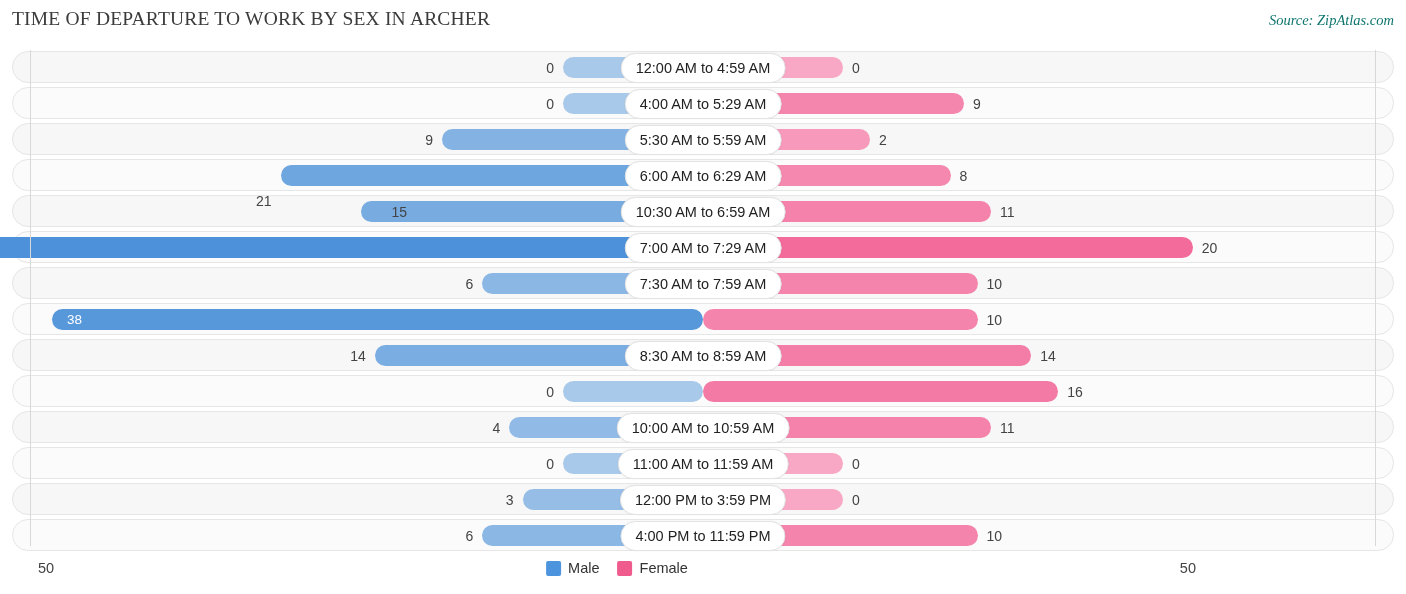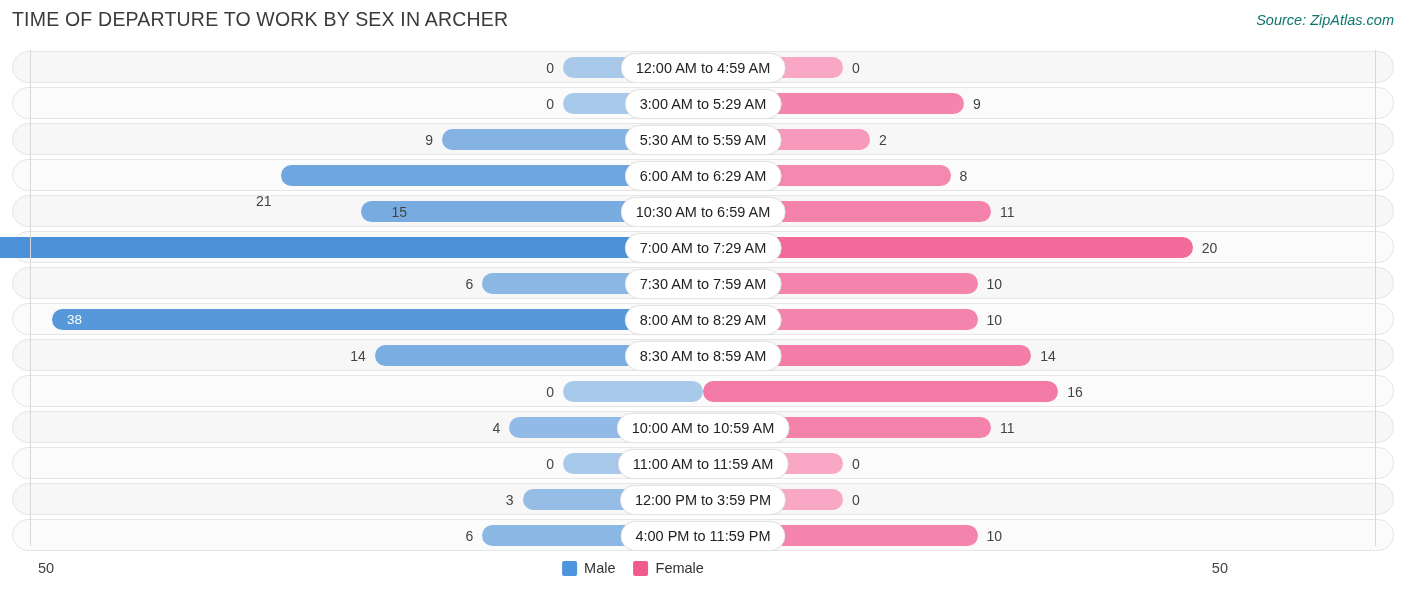--- a/index.html
+++ b/index.html
@@ -13,20 +13,21 @@
     font-family: "Liberation Sans", sans-serif;
     color: #333333;
     overflow: hidden;
     position: relative;
   }
 
   
   .header {
     position: relative;
     height: 42px;
+    font-family: Liberation Serif, serif;
   }
   .chart-title {
     position: absolute;
     left: 12px;
     top: 8px;
     font-size: 19.5px;
     letter-spacing: 0.2px;
     color: #3b3b3b;
     font-weight: 400;
     white-space: nowrap;
@@ -138,21 +139,20 @@
     box-shadow: 0 0 2px rgba(0,0,0,0.06);
   }
 
   
   .footer {
     position: absolute;
     left: 0;
     top: 552px;
     width: 1234px;
     height: 42px;
-    padding-left: 32px;
   }
   .tick {
     position: absolute;
     top: 8px;
     font-size: 14.5px;
     color: #444444;
   }
   .tick-left  { left: 38px; }
   .tick-right { right: 38px; }
 
@@ -198,21 +198,21 @@
         <div class="val val-male" style="right: 852px;">0</div>
         <div class="val val-female" style="left: 852px;">0</div>
         <div class="cat-pill">12:00 AM to 4:59 AM</div>
       </div>
       <div class="row alt">
         <div class="track"></div>
         <div class="bar bar-male" style="width: 140px; background: rgb(169, 201, 234);"></div>
         <div class="bar bar-female" style="width: 261.05px; background: rgb(244, 134, 173);"></div>
         <div class="val val-male" style="right: 852px;">0</div>
         <div class="val val-female" style="left: 973.05px;">9</div>
-        <div class="cat-pill">3:00 AM to 5:29 AM</div>
+        <div class="cat-pill">4:00 AM to 5:29 AM</div>
       </div>
       <div class="row">
         <div class="track"></div>
         <div class="bar bar-male" style="width: 261.05px; background: rgb(132, 179, 227);"></div>
         <div class="bar bar-female" style="width: 166.9px; background: rgb(246, 153, 186);"></div>
         <div class="val val-male" style="right: 973.05px;">9</div>
         <div class="val val-female" style="left: 878.9px;">2</div>
         <div class="cat-pill">5:30 AM to 5:59 AM</div>
       </div>
       <div class="row alt">
@@ -245,21 +245,20 @@
         <div class="val val-male" style="right: 932.7px;">6</div>
         <div class="val val-female" style="left: 986.5px;">10</div>
         <div class="cat-pill">7:30 AM to 7:59 AM</div>
       </div>
       <div class="row alt">
         <div class="track"></div>
         <div class="bar bar-male" style="width: 651.1px; background: rgb(87, 152, 219);"></div>
         <div class="bar bar-female" style="width: 274.5px; background: rgb(244, 132, 172);"></div>
         <div class="val val-male inside" style="left: 67px;">38</div>
         <div class="val val-female" style="left: 986.5px;">10</div>
-        <div class="cat-pill">8:00 AM to 8:29 AM</div>
       </div>
       <div class="row">
         <div class="track"></div>
         <div class="bar bar-male" style="width: 328.3px; background: rgb(122, 173, 226);"></div>
         <div class="bar bar-female" style="width: 328.3px; background: rgb(244, 125, 167);"></div>
         <div class="val val-male" style="right: 1040.3px;">14</div>
         <div class="val val-female" style="left: 1040.3px;">14</div>
         <div class="cat-pill">8:30 AM to 8:59 AM</div>
       </div>
       <div class="row alt">

